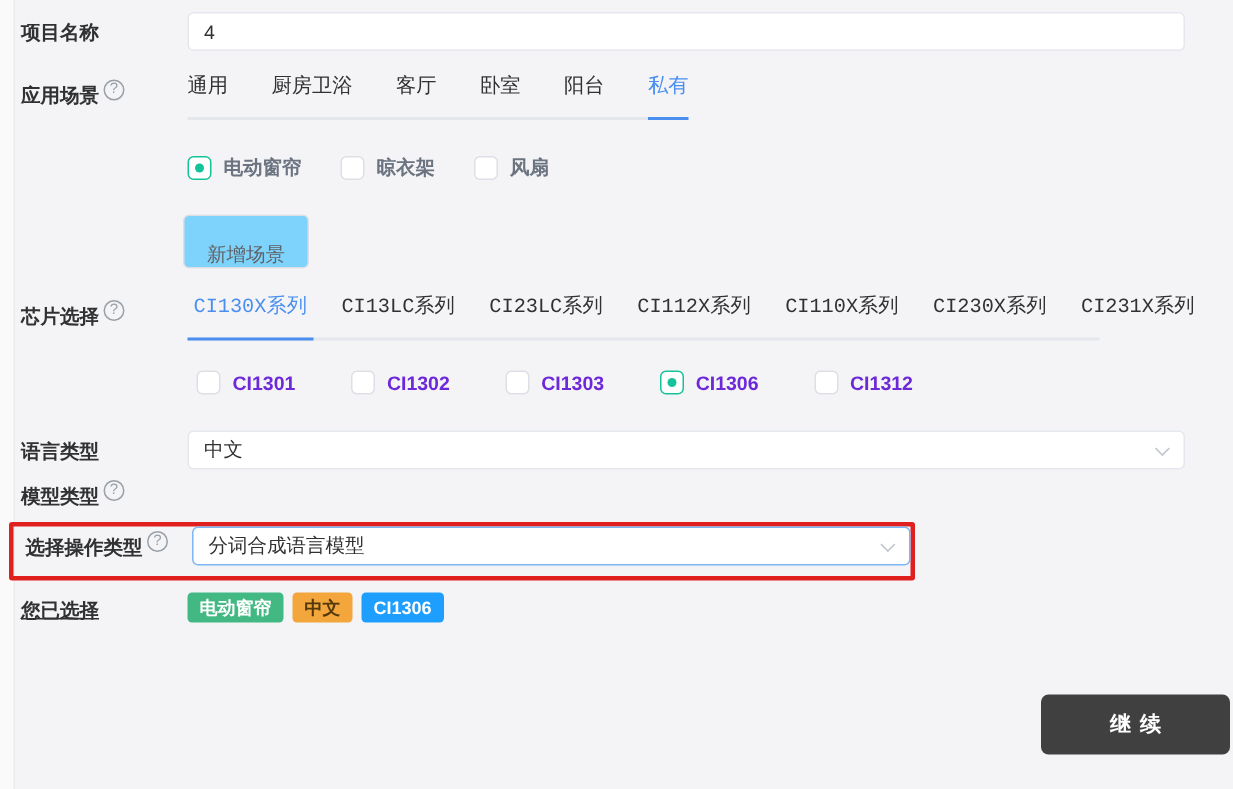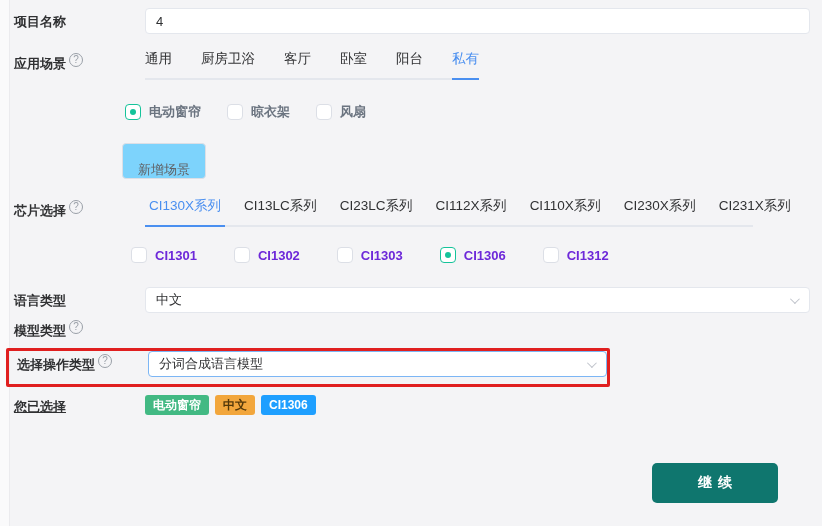--- a/index.html
+++ b/index.html
@@ -10,39 +10,39 @@
     position:relative;
     overflow:hidden;
     font-size:13px;
     color:#303133;
   }
   .left-strip {
     position:absolute; left:0; top:0; width:10px; height:526px;
     background:#fafafb; border-right:1px solid #ebebee;
   }
   .form { position:absolute; left:14px; top:8px; width:796px; }
-  .row { display:flex; align-items:flex-start;gap:20px; }
+  .row { display:flex; align-items:flex-start; }
   .label-col {
     width:111px; flex-shrink:0; font-weight:bold; color:#303133;
     padding-top:5px; display:flex; align-items:flex-start; gap:3px;
   }
   .label-col.no-pad { padding-top:5px; }
   .help-icon {
     display:inline-block; width:14px; height:14px; border:1px solid #9aa0a8;
     border-radius:50%; color:#9aa0a8; font-size:10px; line-height:12px;
     text-align:center; font-weight:normal; margin-top:-2px; cursor:pointer;
   }
   
   .text-input {
     width:665px; height:26px; background:#fff; border:1px solid #e4e7ed;
     border-radius:4px; padding:0 10px; font-size:13px; color:#303133;
     font-family:inherit; outline:none;
   }
   
-  .tabs { display:flex; border-bottom:2px solid #e4e7ed; height:30px; }
+  .tabs { display:flex; border-bottom:2px solid #e4e7ed; height:30px;font-family:Liberation Mono, monospace; }
   .tab {
     font-size:13.5px; color:#303133; padding:0 0 10px 0; margin-right:29px;
     cursor:pointer; position:relative; white-space:nowrap; line-height:18px;
   }
   .tab.active { color:#4a8ff0; }
   .tab.active::after {
     content:""; position:absolute; left:0; right:0; bottom:-2px; height:2px;
     background:#4a8ff0;
   }
   .chip-tabs .tab { margin-right:15px; padding-left:4px; padding-right:4px; }
@@ -62,22 +62,22 @@
   .chip-cbs .cb-item { margin-right:37px; }
   .chip-cbs .cb-label { color:#6d28d9; }
   
   .btn-plain {
     height:28px; padding:17px 15px; background:#7dd3fc; border:1px solid #dcdfe6;
     border-radius:4px; font-size:13px; color:#606266; cursor:pointer;
     font-family:inherit;
     margin-top:13px;
   }
   .btn-primary {
-    position:absolute; left:652px; top:463px; width:126px; height:40px;
-    background:#0f766e; color:#fff; border:none; border-radius:5px;
+    position:absolute; left:694px; top:463px; width:126px; height:40px;
+    background:#404040; color:#fff; border:none; border-radius:5px;
     font-size:14px; letter-spacing:6px; cursor:pointer; font-family:inherit;
     font-weight:bold; padding-left:6px;
   }
   
   .select {
     width:665px; height:26px; background:#fff; border:1px solid #e4e7ed;
     border-radius:4px; padding:0 26px 0 10px; display:flex; align-items:center;
     color:#303133; cursor:pointer; position:relative;
   }
   .select.narrow { width:550px; }

